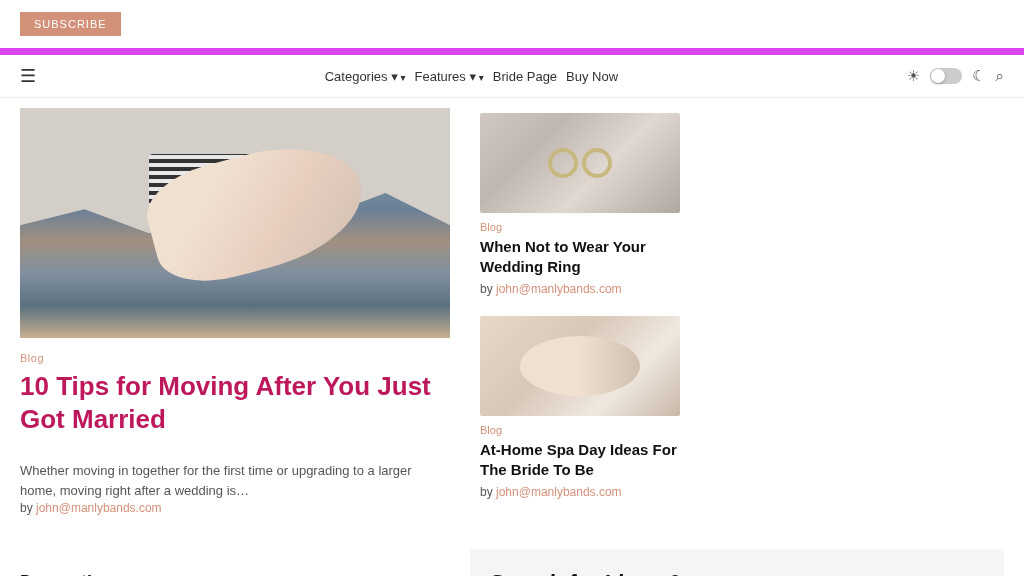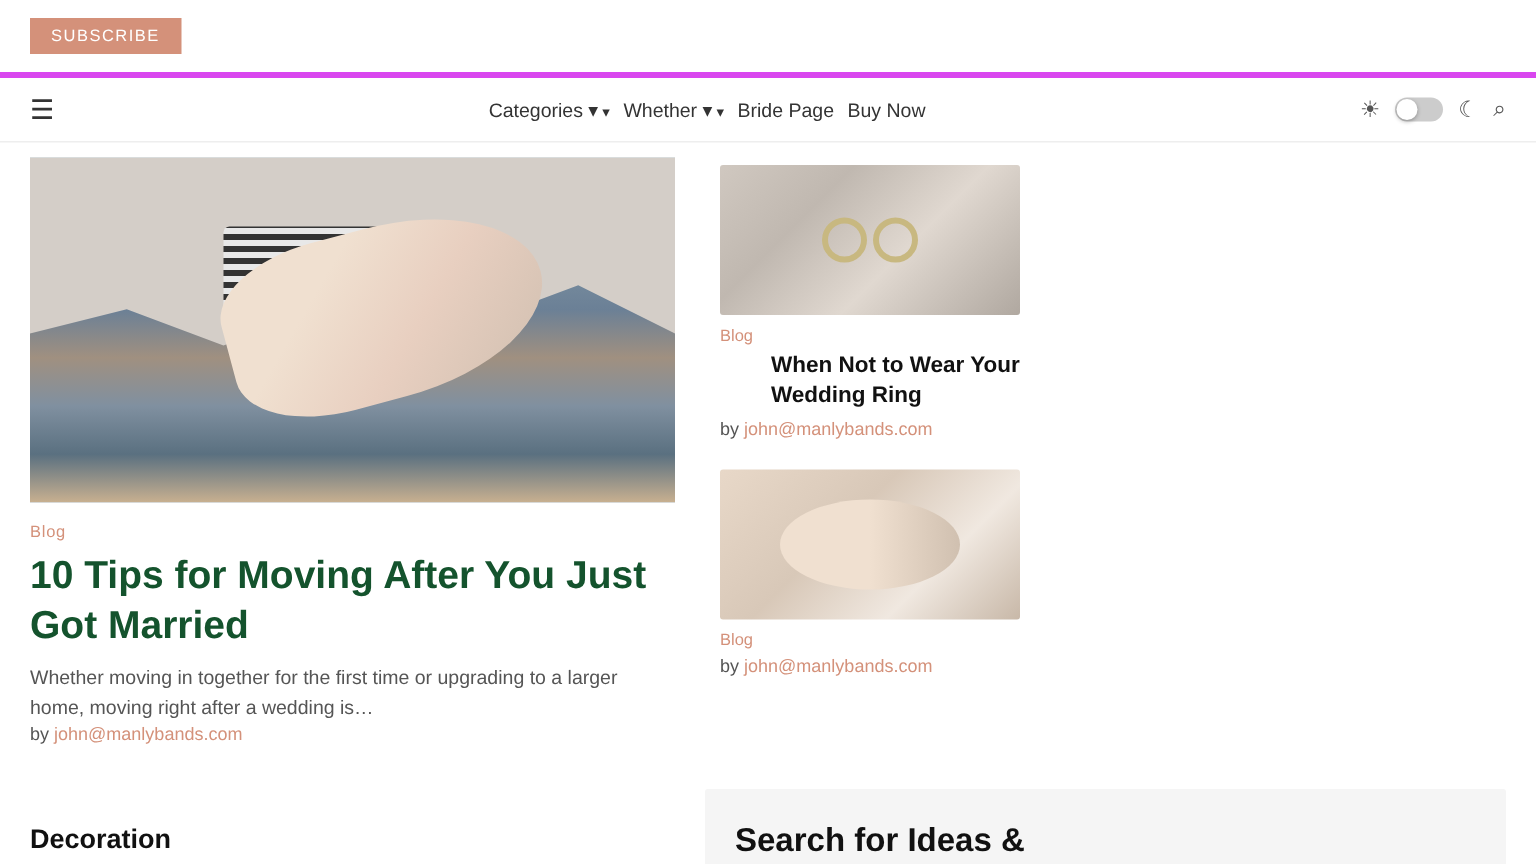--- a/index.html
+++ b/index.html
@@ -1,19 +1,19 @@
 <!DOCTYPE html>
 <html><head>
   <meta charset="utf-8">
   <style>
     * { margin: 0; padding: 0; box-sizing: border-box; }
     body { font-family: Georgia, 'Times New Roman', serif; background: #fff; color: #333; font-size: 14px; width: 1024px; min-height: 576px; overflow-x: hidden; }
 
     
-    .top-bar { display: flex; align-items: center; justify-content: space-between; padding: 12px 20px; border-bottom: 4px solid #d946ef; }
+    .top-bar { display: flex; align-items: center; justify-content: space-between; padding: 12px 20px; border-bottom: 7px solid #d946ef; }
     .subscribe-btn { background: #d4917a; color: #fff; border: none; padding: 6px 14px; font-size: 11px; letter-spacing: 1px; cursor: pointer; text-transform: uppercase; }
     .site-title { font-size: 22px; font-weight: bold; letter-spacing: 2px; font-family: Arial, sans-serif; position: absolute; left: 50%; transform: translateX(-50%); }
 
     
     .nav-bar { display: flex; align-items: center; justify-content: space-between; padding: 10px 20px; border-bottom: 1px solid #eee; }
     .nav-left { display: flex; align-items: center; gap: 6px; font-size: 18px; cursor: pointer; }
     .nav-center { display: flex; gap: 9px; }
     .nav-center a { text-decoration: none; color: #333; font-size: 13px; font-family: Arial, sans-serif; }
     .nav-center a:after { content: ' ▾'; font-size: 10px; }
     .nav-center a.no-arrow:after { content: ''; }
@@ -29,35 +29,35 @@
     .featured { flex: 0 0 430px; }
     .featured-image { width: 100%; height: 230px; background: #b8c4c8; overflow: hidden; position: relative; }
     
     .clothes-sim { width: 100%; height: 100%; position: relative; overflow: hidden; }
     .clothes-bg { position: absolute; inset: 0; background: #d4cec8; }
     .clothes-pile { position: absolute; bottom: 0; left: 0; right: 0; height: 70%; background: linear-gradient(180deg, #7a8fa0 0%, #6b8096 20%, #a09080 40%, #8090a0 60%, #5a7080 80%, #c8b090 100%); clip-path: polygon(0 30%, 15% 20%, 30% 35%, 50% 15%, 70% 25%, 85% 10%, 100% 30%, 100% 100%, 0 100%); }
     .arm-sim { position: absolute; top: 20%; right: 20%; width: 50%; height: 50%; background: linear-gradient(135deg, #f0e0d0 30%, #e8cfc0 60%, #d0bfb0 100%); border-radius: 40% 60% 60% 40%; transform: rotate(-15deg); }
     .shirt-strip { position: absolute; top: 20%; left: 30%; width: 40%; height: 30%; background: repeating-linear-gradient(0deg, #e8e8e8 0px, #e8e8e8 4px, #333 4px, #333 8px); border-radius: 4px; }
 
     .article-category { color: #d4917a; font-size: 11px; font-family: Arial, sans-serif; margin-top: 14px; margin-bottom: 6px; letter-spacing: 0.5px; }
-    .article-title { font-size: 26px; font-weight: bold; line-height: 1.25; margin-bottom: 10px; font-family: Arial, sans-serif; color: #14532d; }
+    .article-title { font-size: 26px; font-weight: bold; line-height: 1.25; margin-bottom: 26px; font-family: Arial, sans-serif; color: #be185d; }
     .article-excerpt { font-size: 13px; color: #555; line-height: 1.55; font-family: Arial, sans-serif; }
     .article-author { font-size: 12px; color: #555; font-family: Arial, sans-serif; }
     .article-author a { color: #d4917a; text-decoration: none; }
 
     
     .sidebar { flex: 0 0 200px; margin-left: 30px; margin-top: 5px; }
     .sidebar-card { margin-bottom: 20px; }
     .sidebar-img { width: 100%; height: 100px; overflow: hidden; border-radius: 2px; }
     .sidebar-img-1 { background: linear-gradient(135deg, #d0c8c0 0%, #c0b8b0 30%, #e0d8d0 60%, #b0a8a0 100%); position: relative; display: flex; align-items: center; justify-content: center; }
     .ring-sim { width: 30px; height: 30px; border-radius: 50%; border: 4px solid #c8b880; background: transparent; display: inline-block; margin: 2px; }
     .sidebar-img-2 { background: linear-gradient(135deg, #e8d8c8 0%, #d8c8b8 40%, #f0e8e0 70%, #c8b8a8 100%); position: relative; display: flex; align-items: center; justify-content: center; }
     .spa-sim { width: 60%; height: 60%; background: linear-gradient(90deg, #f0e0d0 50%, #d0c0b0 100%); border-radius: 50%; }
     .sidebar-cat { color: #d4917a; font-size: 11px; font-family: Arial, sans-serif; margin-top: 8px; margin-bottom: 4px; }
-    .sidebar-title { font-size: 15px; font-weight: bold; line-height: 1.3; font-family: Arial, sans-serif; color: #111; margin-bottom: 6px; margin-left: 34px; }
+    .sidebar-title { font-size: 15px; font-weight: bold; line-height: 1.3; font-family: Arial, sans-serif; color: #111; margin-bottom: 6px; }
     .sidebar-author { font-size: 12px; color: #555; font-family: Arial, sans-serif; }
     .sidebar-author a { color: #d4917a; text-decoration: none; }
 
     
     .lower-section { display: flex; gap: 20px; padding: 20px 20px 0; margin-top: 10px; }
     .lower-left { flex: 0 0 430px; }
     .lower-right { flex: 1; }
     .section-heading { font-size: 18px; font-weight: bold; font-family: Arial, sans-serif; color: #111; margin-bottom: 14px; margin-top: 23px; }
 
     .search-box { background: #f5f5f5; padding: 20px; border-radius: 2px; }
@@ -70,21 +70,21 @@
   <button class="subscribe-btn">SUBSCRIBE</button>
   <div style="width:80px;"></div>
 </div>
 
 <div class="nav-bar">
   <div class="nav-left">
     <span>☰</span>
   </div>
   <div class="nav-center">
     <a href="#">Categories ▾</a>
-    <a href="#">Whether ▾</a>
+    <a href="#">Features ▾</a>
     <a href="#" class="no-arrow">Bride Page</a>
     <a href="#" class="no-arrow">Buy Now</a>
   </div>
   <div class="nav-right">
     <span class="icon-btn">☀</span>
     <div class="toggle">
       <div class="toggle-knob"></div>
     </div>
     <span class="icon-btn">☾</span>
     <span class="icon-btn">⌕</span>
@@ -124,20 +124,21 @@
         <span>by</span>
         <a href="#">john@manlybands.com</a>
       </div>
     </div>
 
     <div class="sidebar-card">
       <div class="sidebar-img sidebar-img-2">
         <div class="spa-sim"></div>
       </div>
       <div class="sidebar-cat">Blog</div>
+      <div class="sidebar-title">At-Home Spa Day Ideas For The Bride To Be</div>
       <div class="sidebar-author">
         <span>by</span>
         <a href="#">john@manlybands.com</a>
       </div>
     </div>
 
   </div>
 </div>
 
 <div class="lower-section">

